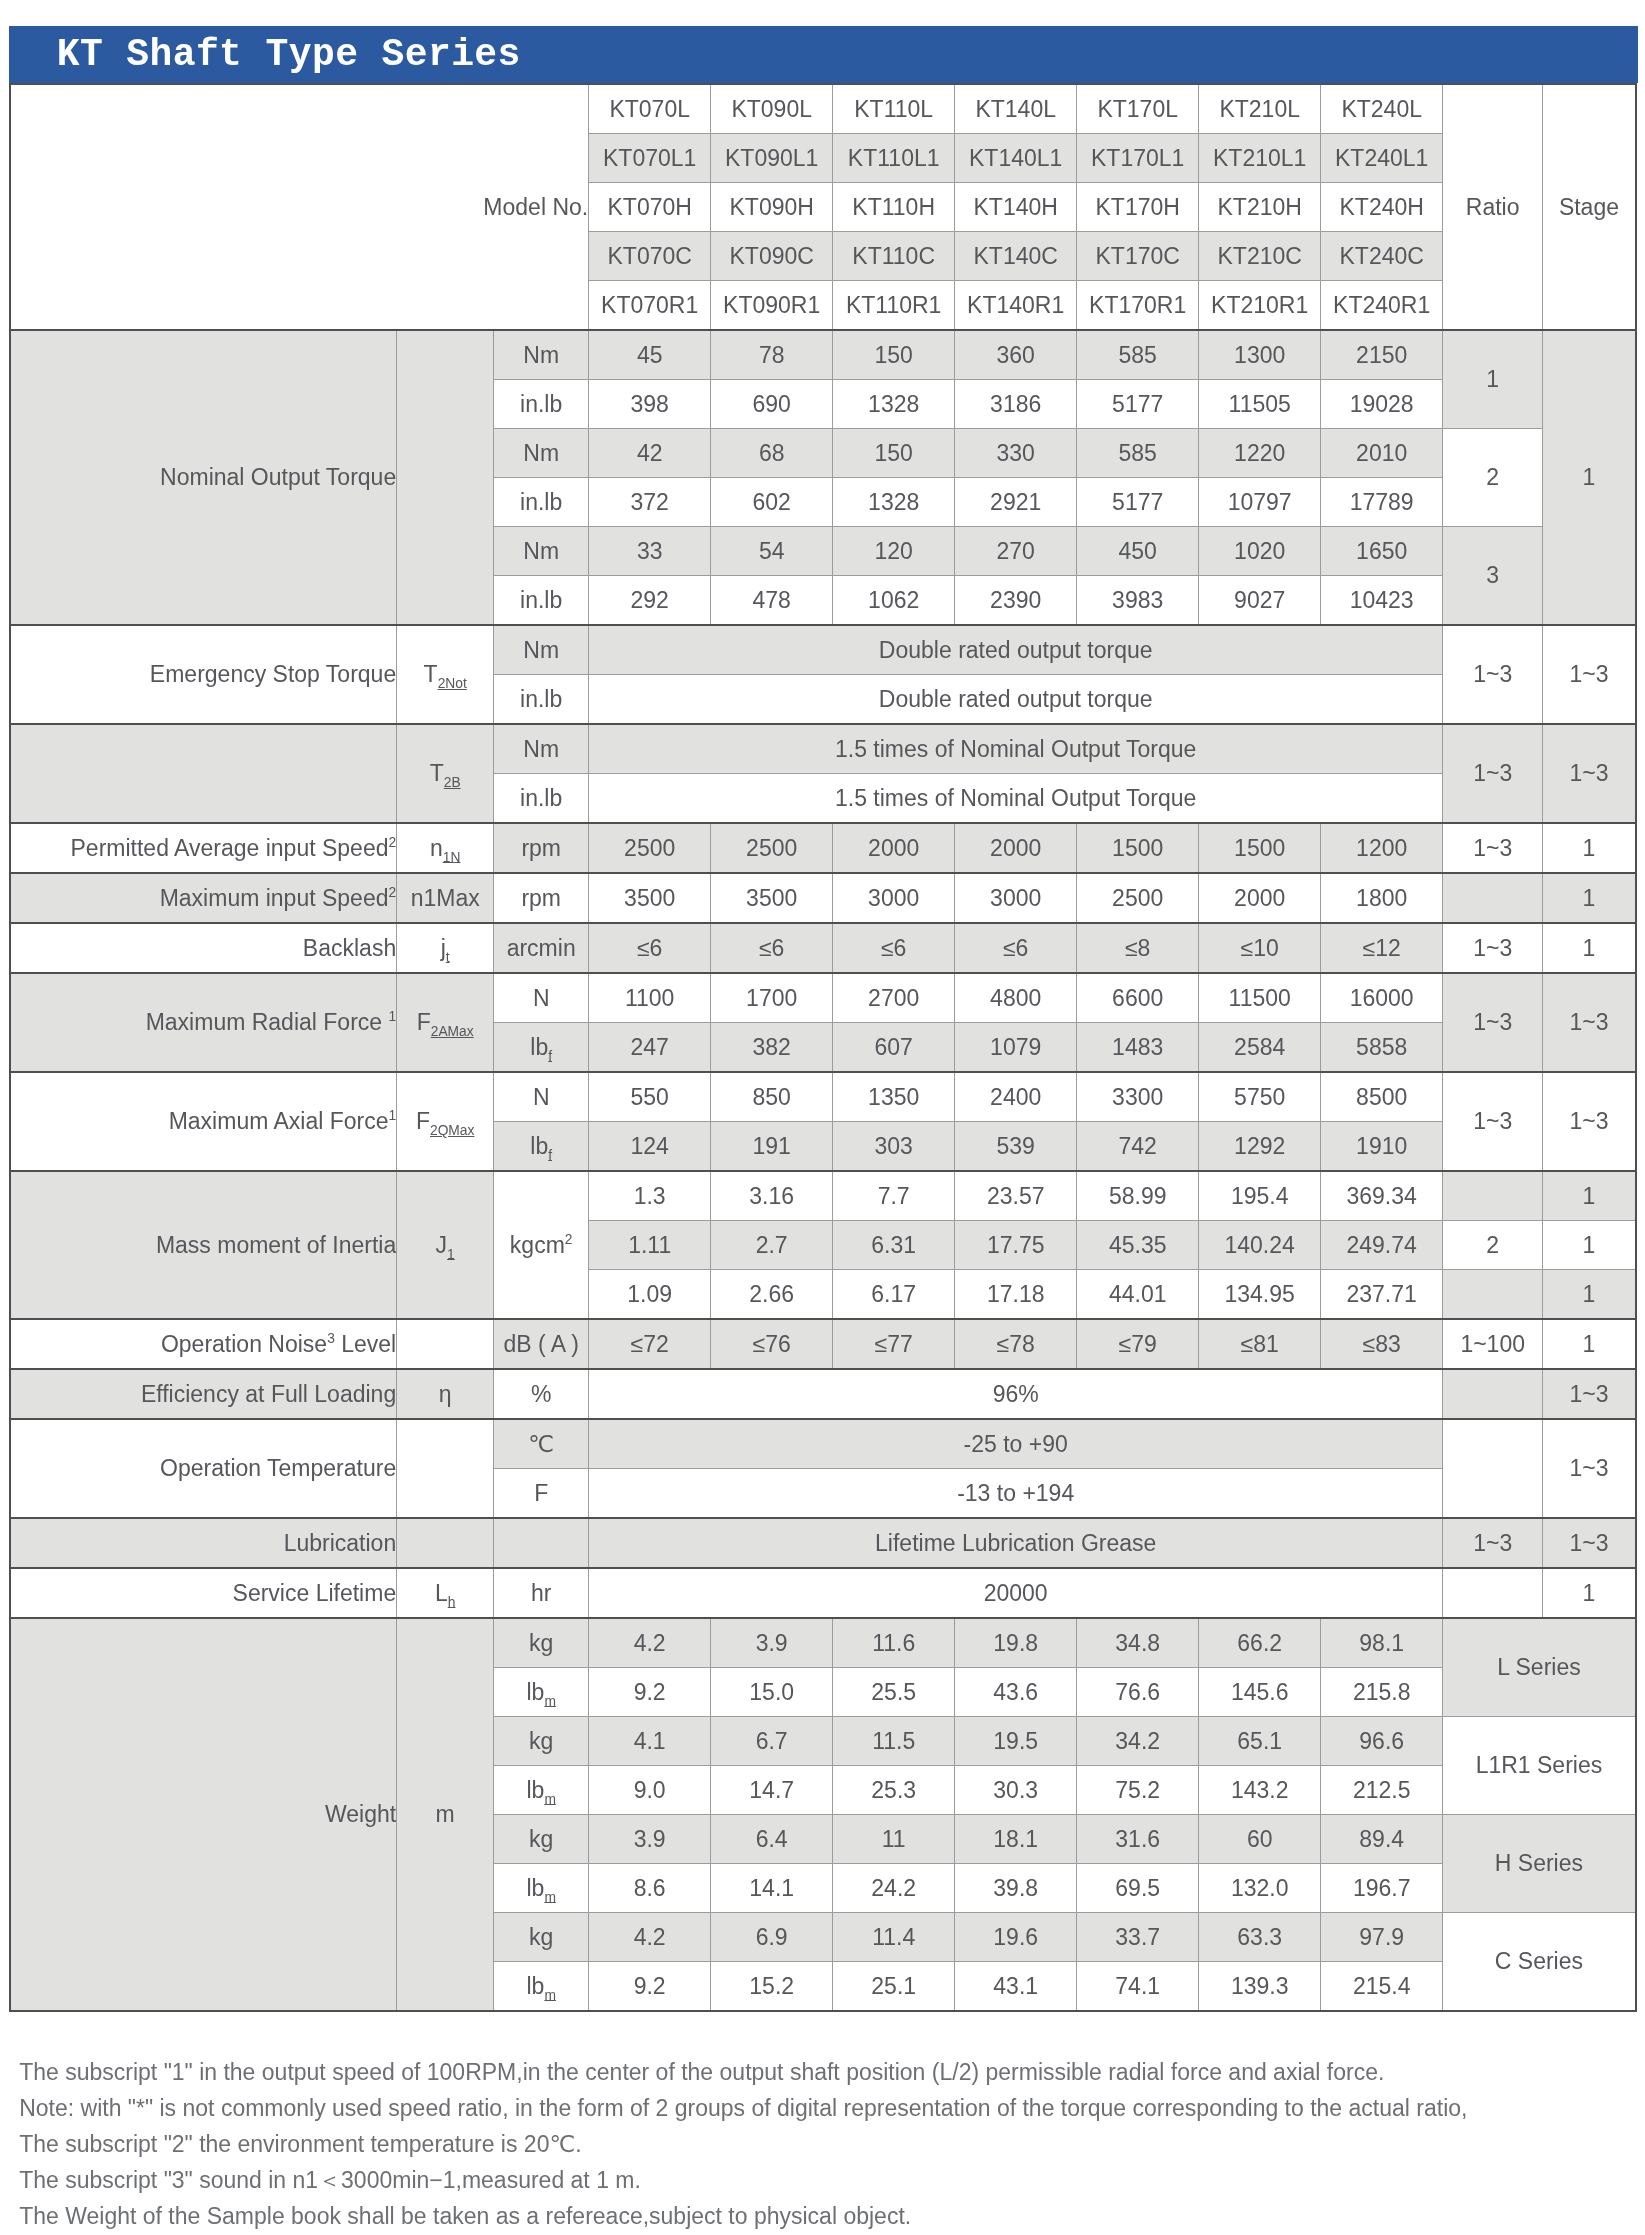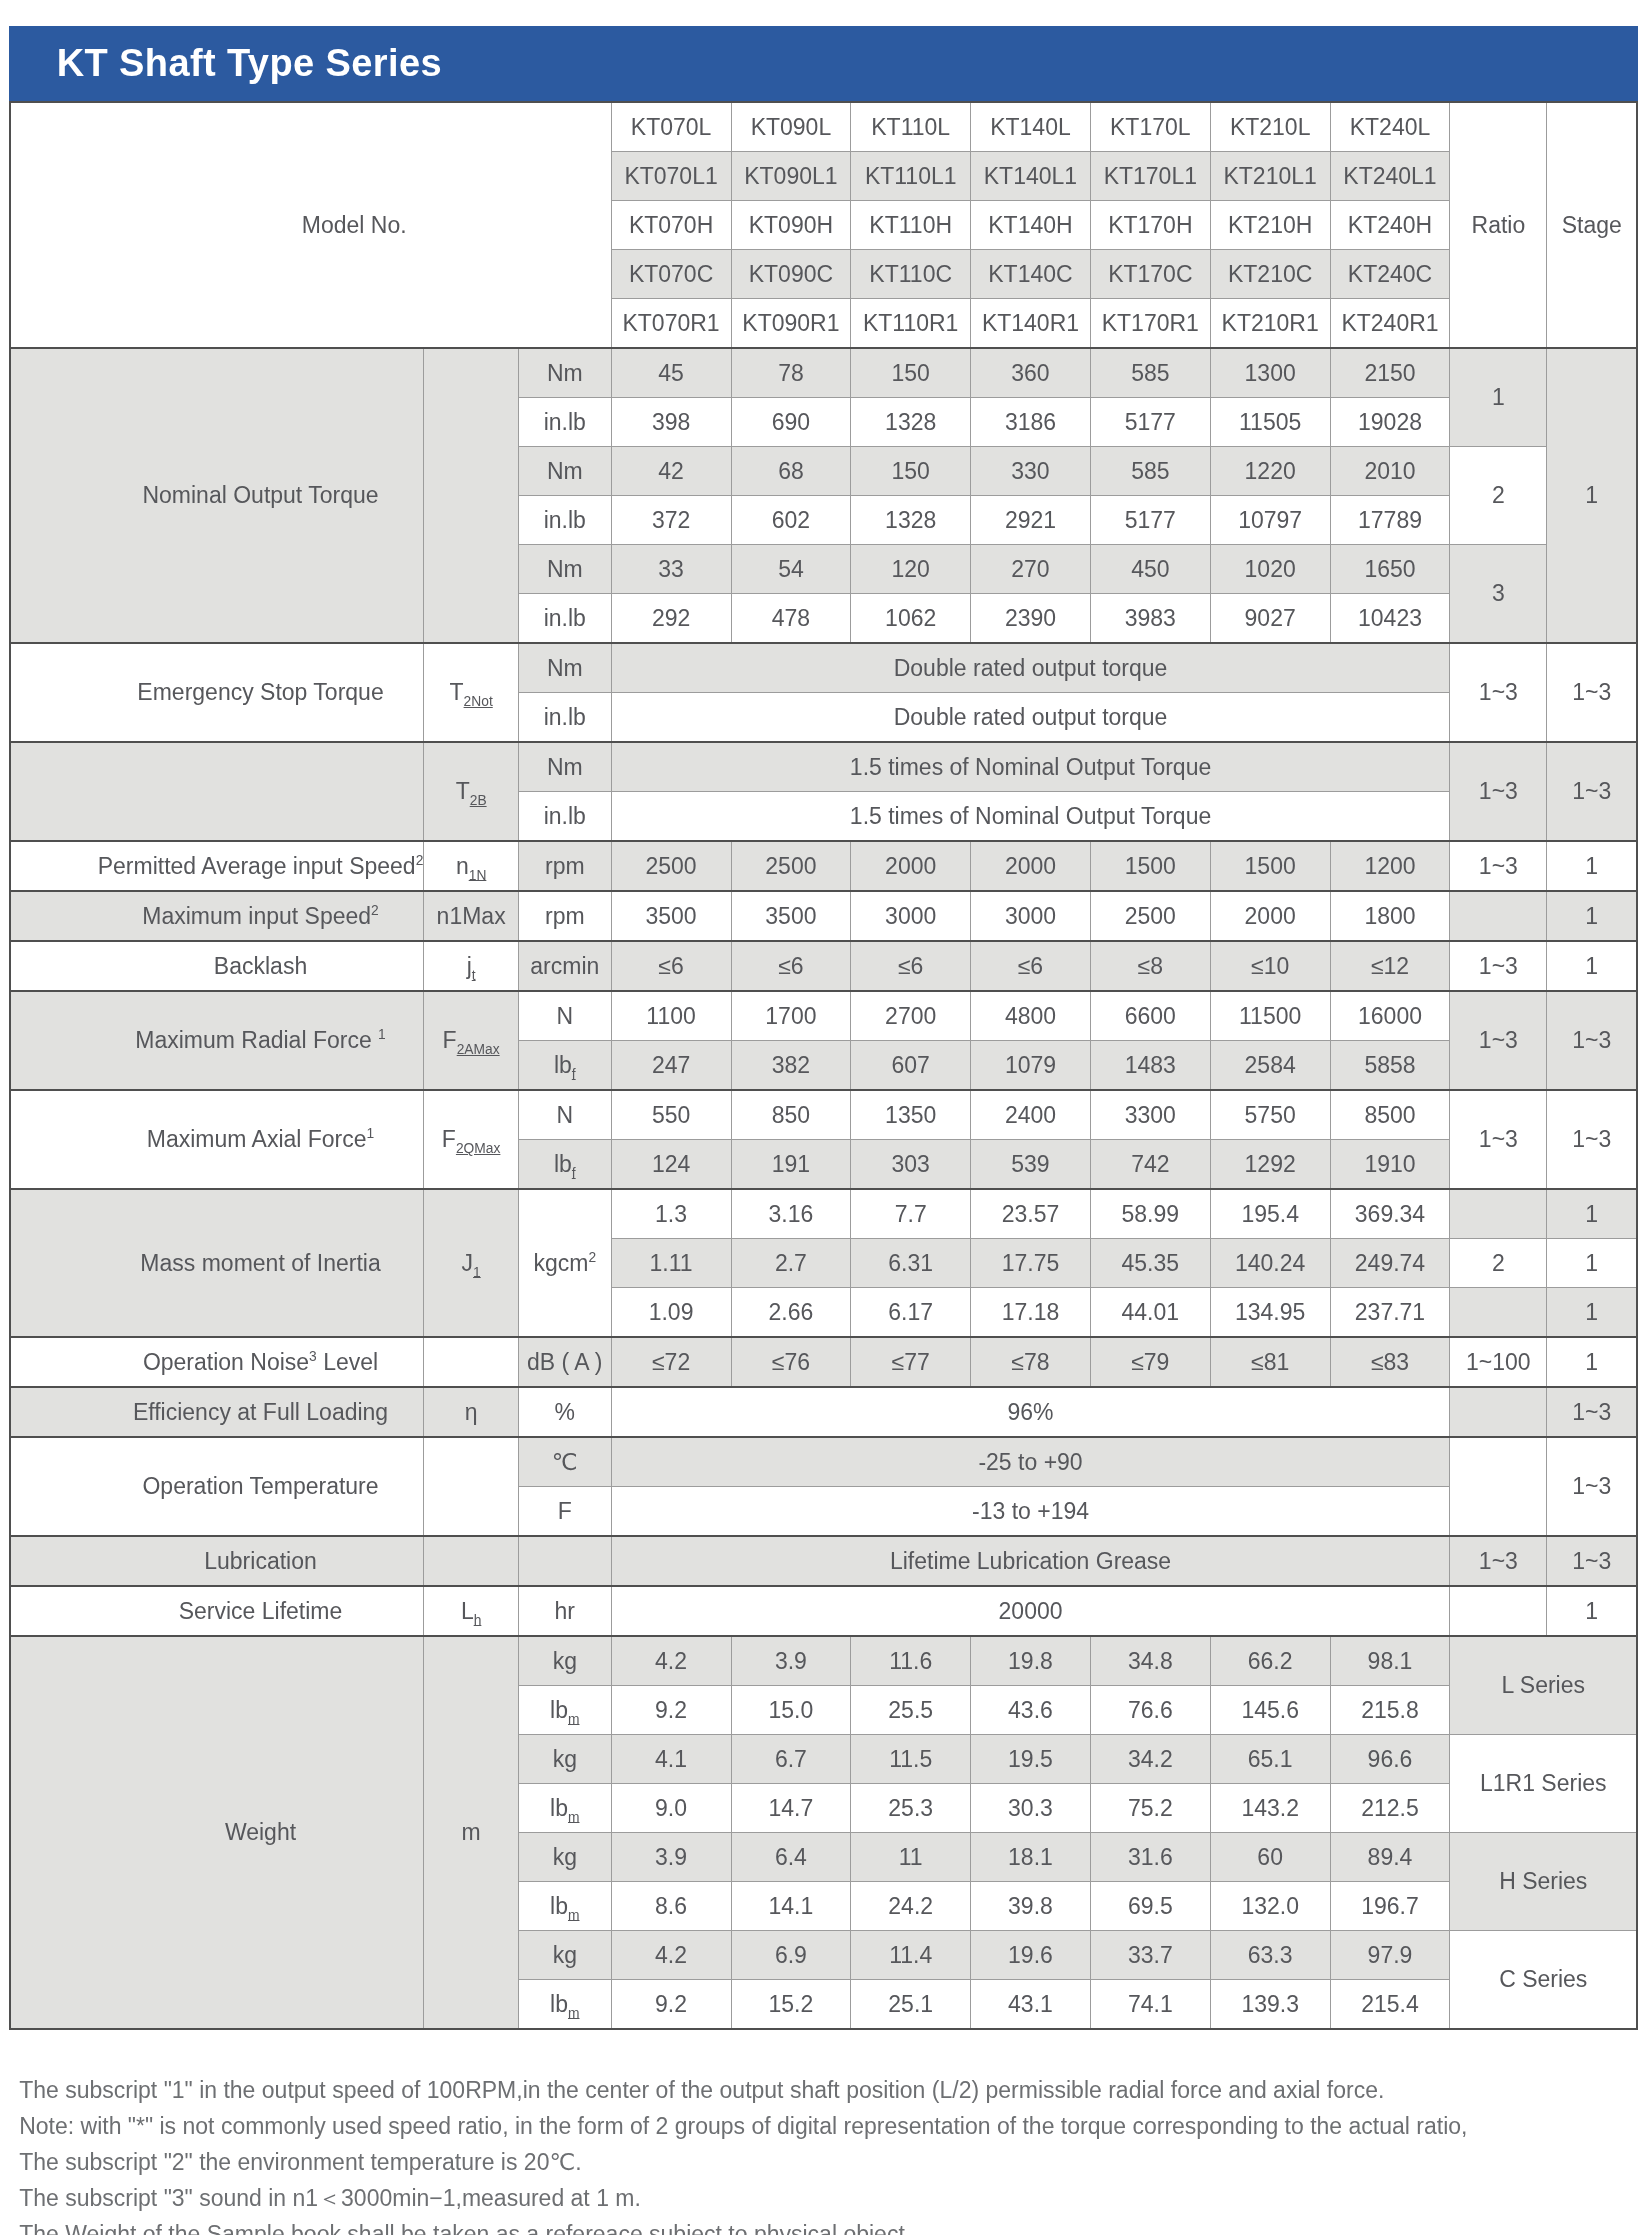--- a/index.html
+++ b/index.html
@@ -1,25 +1,25 @@
 <!DOCTYPE html>
 <html style="font-size:14px"><head>
 <meta charset="utf-8">
 <style>
   html,body{margin:0;padding:0;background:#ffffff;}
   body{width:1646px;height:2236px;overflow:hidden;
        font-family:"Liberation Sans","DejaVu Sans",sans-serif;color:#56575b;}
   .page{margin:26px 7.9px 0 8.7px;}
-  .banner{height:75px;background:#2c5aa0;display:flex;align-items:center;}
+  .banner{height:57px;background:#2c5aa0;display:flex;align-items:center;font-family:Liberation Mono, monospace;}
   .banner h1{color:#ffffff;font-size:38px;font-weight:bold;margin:0 0 0 48px;letter-spacing:0.4px;}
   table.spec{border-collapse:collapse;table-layout:fixed;border:2.6px solid #4f4f4f;}
   table.spec td{border:0.9px solid #9c9c9c;height:48px;padding:0;text-align:center;
        vertical-align:middle;font-size:23px;color:#56575b;background:#ffffff;overflow:hidden;}
   table.spec td.bg-g{background:#e1e1df;}
-  table.spec td.row-label{text-align:center;padding-left:87px;white-space:nowrap;}
+  table.spec td.row-label{text-align:right;padding-left:59px;white-space:nowrap;}
   table.spec td.tb{border-top:2.6px solid #4f4f4f;}
   sub{font-size:60%;line-height:0;text-decoration:underline;}
   sup{font-size:60%;line-height:0;}
   .notes{margin:42px 0 0 10.5px;}
   .notes div{font-size:23px;line-height:36px;color:#6d6f72;}
 </style>
 </head>
 <body>
 
 <div class="page">

